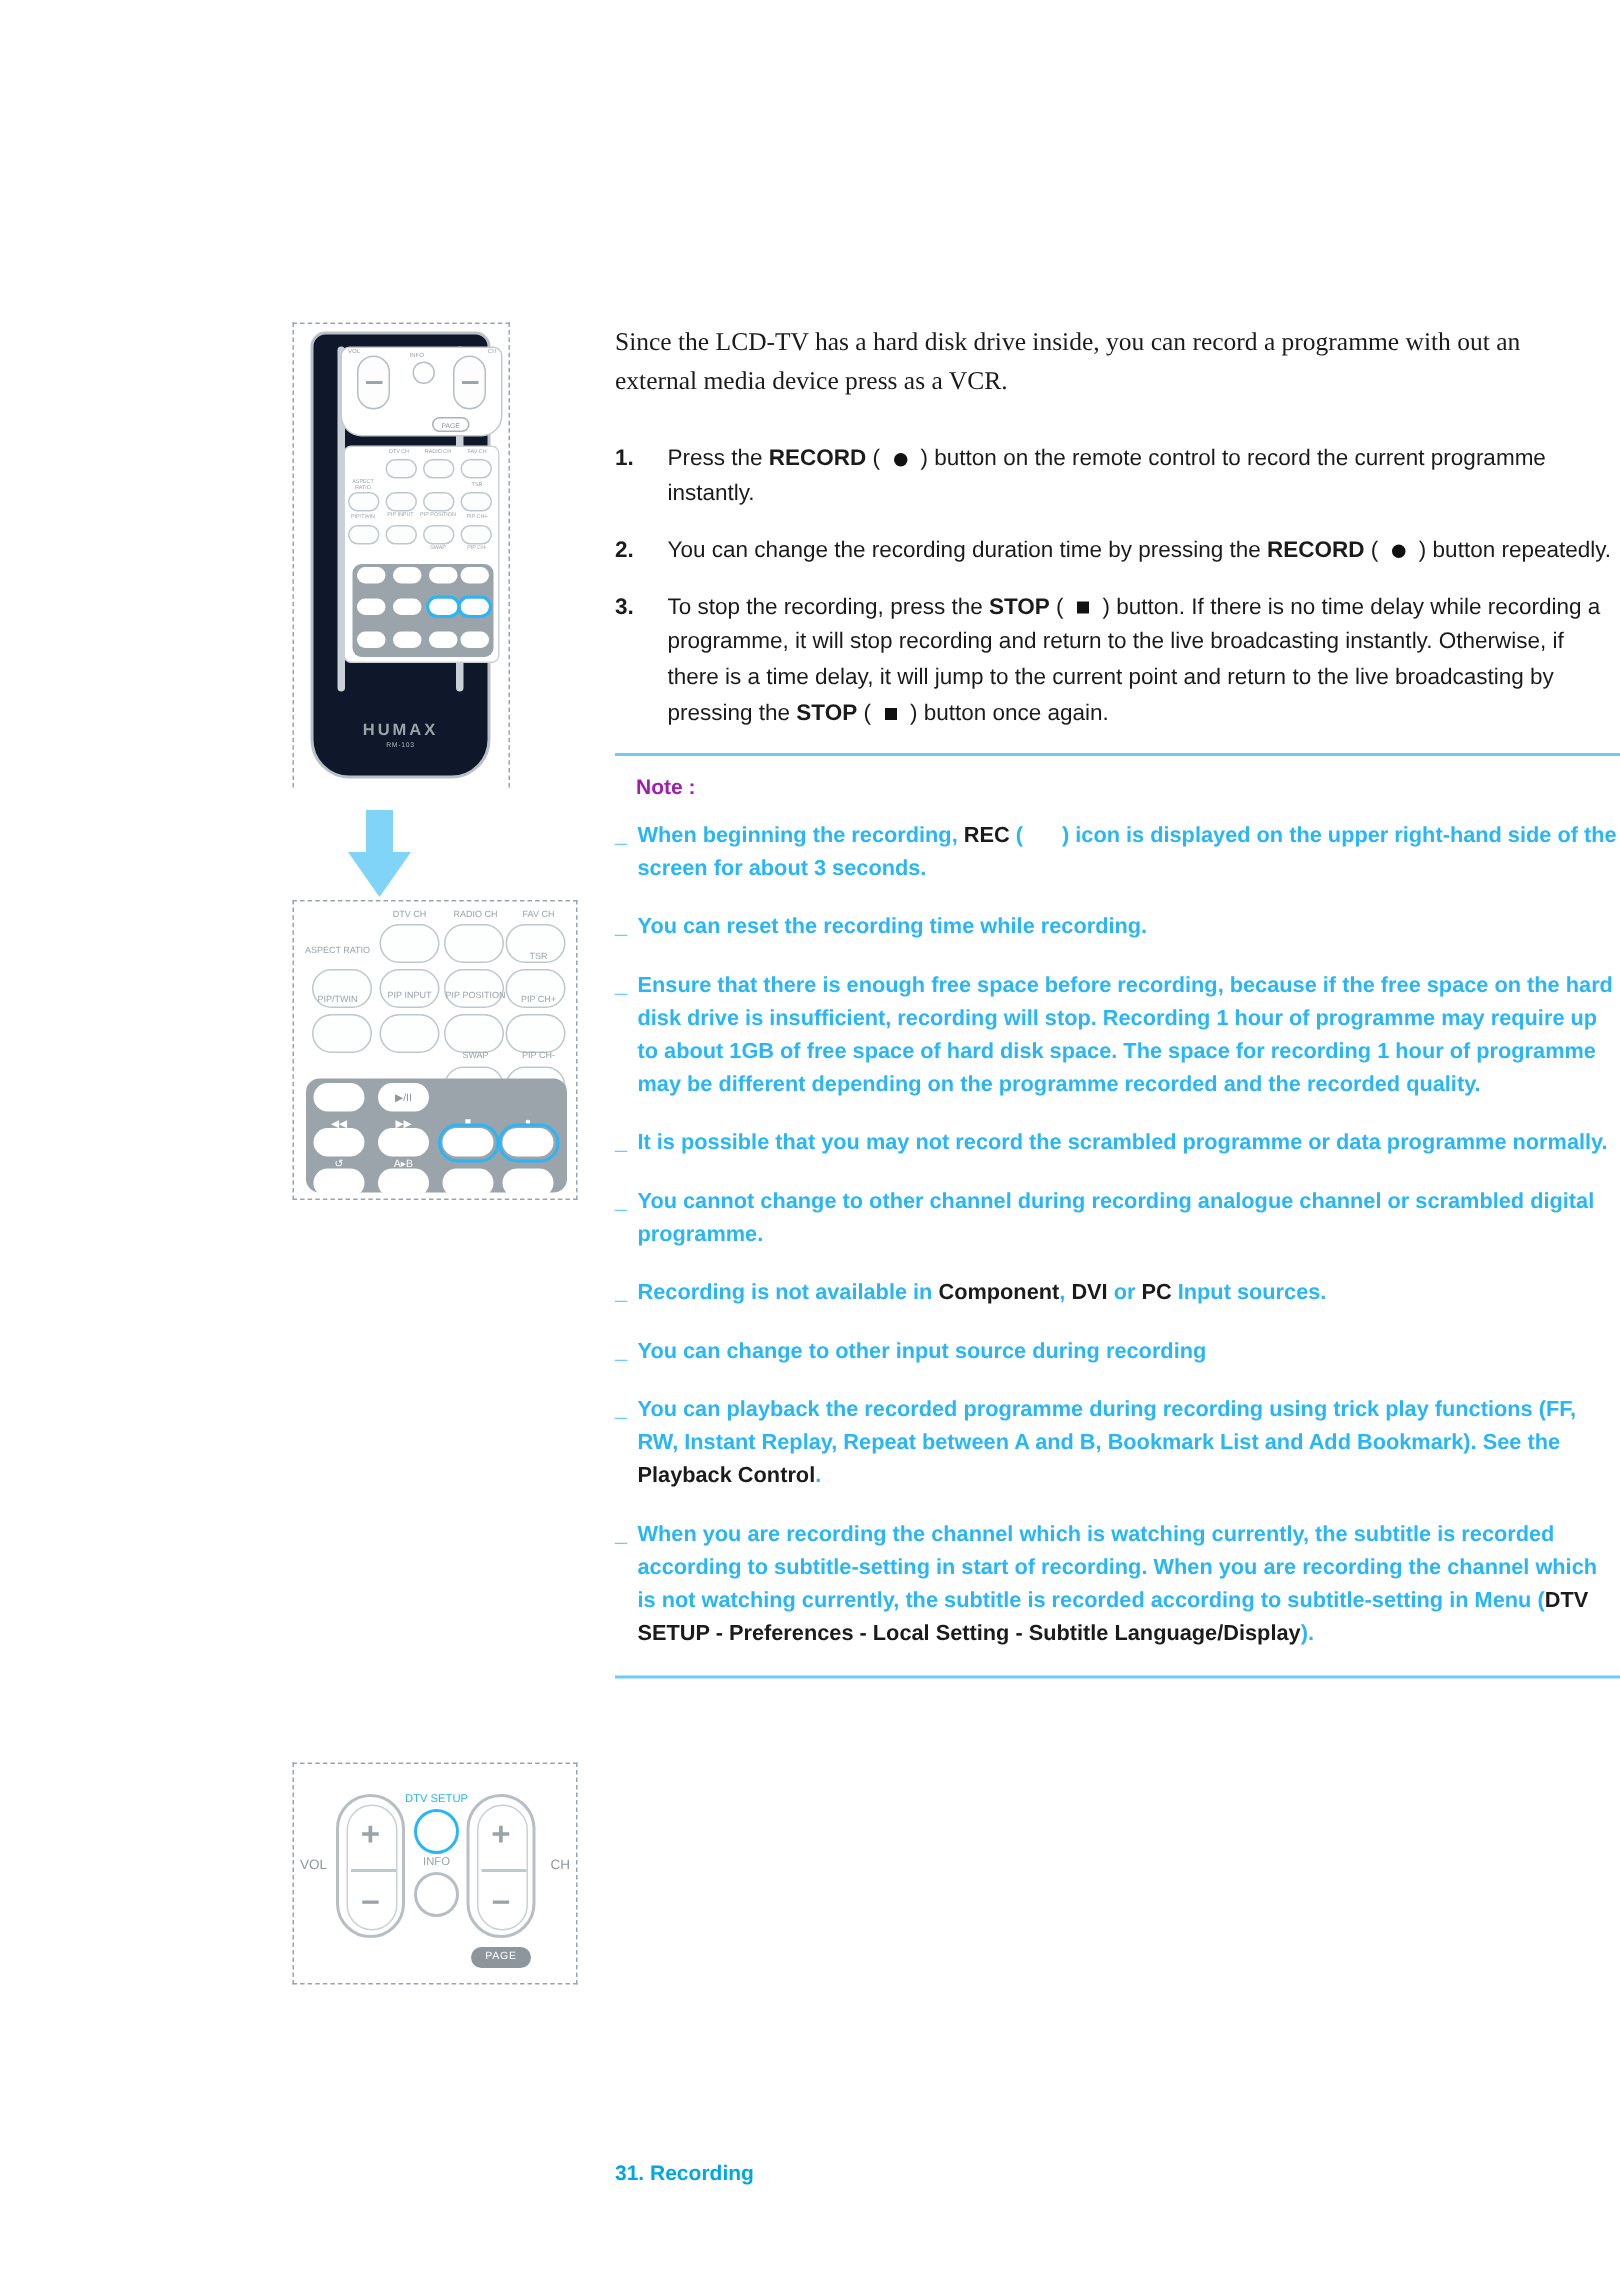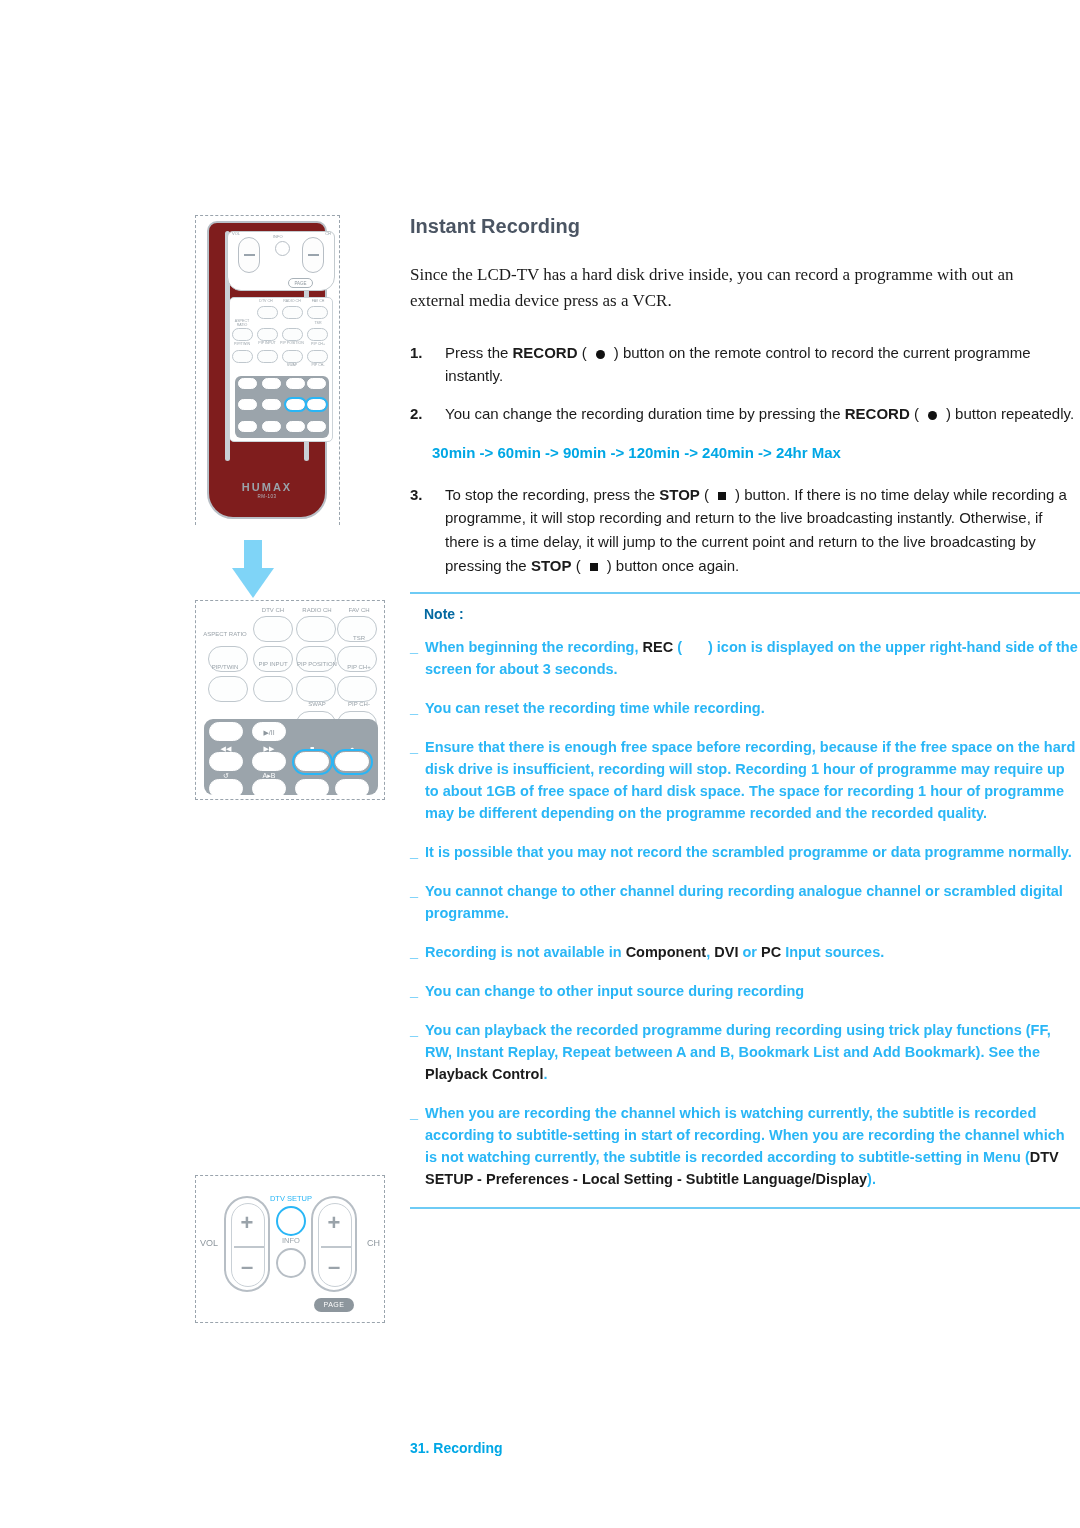--- a/index.html
+++ b/index.html
@@ -63,21 +63,21 @@
     border-left: 1px dashed #9aa4ad;
     border-right: 1px dashed #9aa4ad;
     border-top: 1px dashed #9aa4ad;
   }
   .remote-body {
     position: absolute;
     left: 12px; top: 6px;
     width: 120px; height: 298px;
     border: 2px solid #b9c0c7;
     border-radius: 10px 10px 26px 26px;
-    background: #7f1d1d;
+    background: #0f172a;
   }
   .remote-rail-l, .remote-rail-r {
     position: absolute;
     top: 8px;
     width: 5px; height: 230px;
     background: #c9d0d6;
     border-radius: 3px;
   }
   .remote-rail-l { left: 16px; }
   .remote-rail-r { right: 16px; }
@@ -452,21 +452,21 @@
   .rule {
     height: 2px;
     background: #6ECBF5;
     margin: 14px 0 12px 0;
   }
   .rule.bottom { margin: 10px 0 0 0; }
 
   .note-label {
     font-size: 14px;
     font-weight: bold;
-    color: #0369a1;
+    color: #a21caf;
     margin-bottom: 14px;
     padding-left: 14px;
   }
 
   .note-item {
     display: flex;
     font-size: 14.5px;
     font-weight: bold;
     line-height: 1.52;
     color: #29B6F6;
@@ -645,35 +645,33 @@
       <div class="vc-circle dtv"></div>
 
       <div class="vc-top-label" style="left:65px; top:60px; color:#9aa3aa;">INFO</div>
       <div class="vc-circle info"></div>
 
       <div class="vc-page">PAGE</div>
     </div>
   </div>
 
   <div class="content">
-    <div class="section-title">Instant Recording</div>
     <div class="intro">Since the LCD-TV has a hard disk drive inside, you can record a programme with out an external media device press as a VCR.</div>
 
     <div class="steps" id="steps-list">
         <div class="step">
           <div class="step-num">1.</div>
           <div class="step-body"><span>Press the </span><span class="k" style="font-weight: bold;">RECORD</span><span> (</span><span class="glyph-rec"></span><span>) button on the remote control to record the current programme instantly.</span></div>
         </div>
         <div class="step">
           <div class="step-num">2.</div>
           <div class="step-body"><span>You can change the recording duration time by pressing the </span><span class="k" style="font-weight: bold;">RECORD</span><span> (</span><span class="glyph-rec"></span><span>) button repeatedly.</span></div>
         </div>
       </div>
 
-    <div class="duration-line">30min -&gt; 60min -&gt; 90min -&gt; 120min -&gt; 240min -&gt; 24hr Max</div>
 
     <div class="steps" id="steps-list-after">
         <div class="step">
           <div class="step-num">3.</div>
           <div class="step-body"><span>To stop the recording, press the </span><span class="k" style="font-weight: bold;">STOP</span><span> (</span><span class="glyph-stop"></span><span>) button. If there is no time delay while recording a programme, it will stop recording and return to the live broadcasting instantly. Otherwise, if there is a time delay, it will jump to the current point and return to the live broadcasting by pressing the </span><span class="k" style="font-weight: bold;">STOP</span><span> (</span><span class="glyph-stop"></span><span>) button once again.</span></div>
         </div>
       </div>
 
     <div class="rule"></div>
     <div class="note-label">Note :</div>

